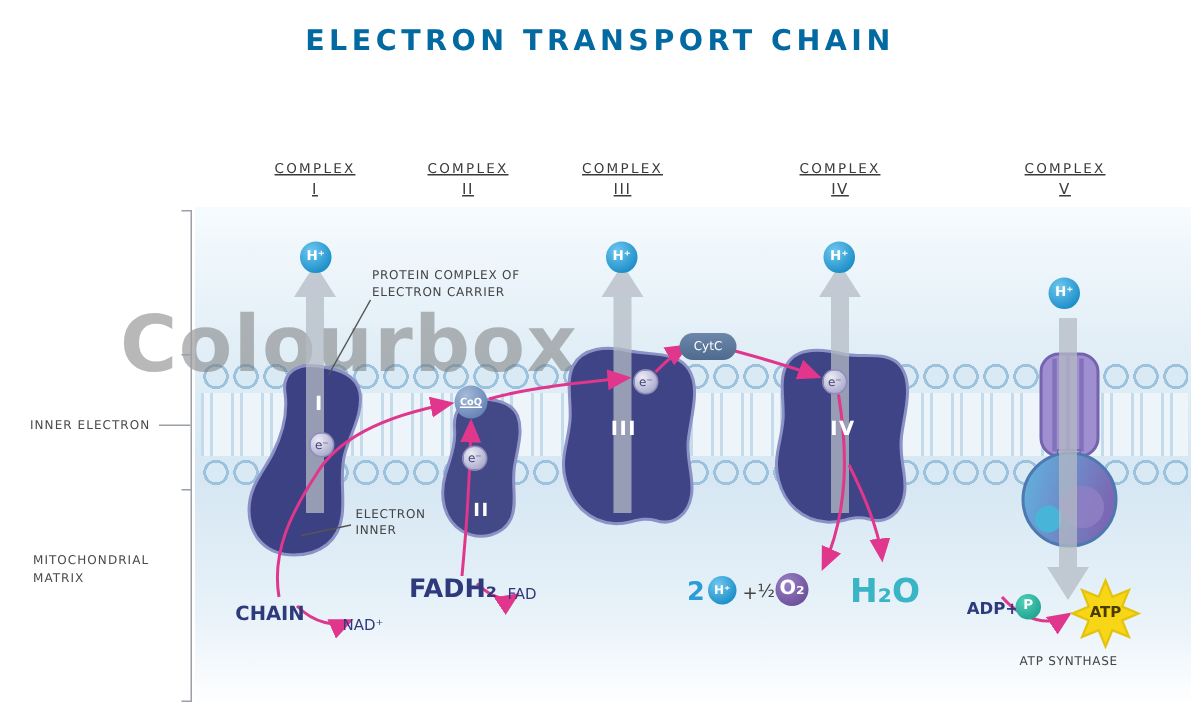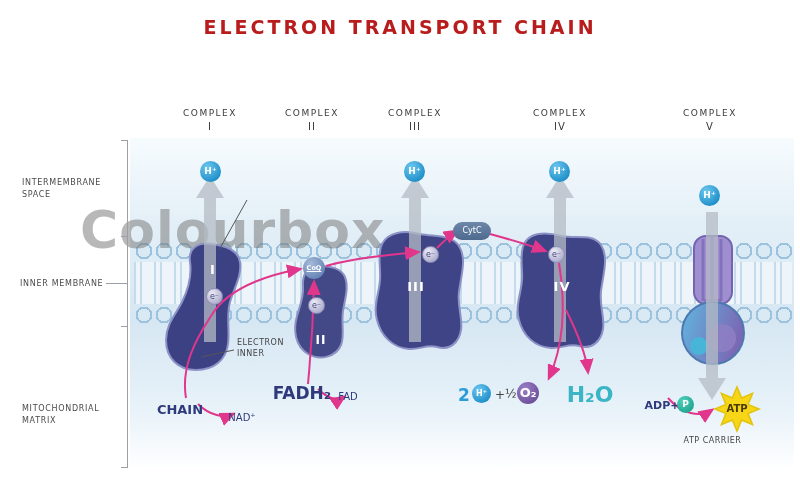--- a/index.html
+++ b/index.html
@@ -1,41 +1,41 @@
 <!DOCTYPE html>
 <html><head>
 <meta charset="utf-8">
 <style>
   html,body{margin:0;padding:0;background:#fff;}
   .stage{position:relative;width:800px;height:482px;background:#fff;overflow:hidden;
          font-family:"DejaVu Sans","Liberation Sans",sans-serif;}
   .abs{position:absolute;}
 
   .title{top:16px;left:0;width:800px;text-align:center;font-size:19px;font-weight:bold;
-         letter-spacing:3px;color:#b91c1c;z-index:9;}
+         letter-spacing:3px;color:#0369a1;z-index:9;}
 
   .bg-grad{left:130px;top:138px;width:664px;height:332px;z-index:1;
     background:linear-gradient(180deg,#f6fbfe 0%,#e3eff7 26%,#d6e7f3 55%,#e8f2f9 82%,#ffffff 100%);}
 
   
   .membrane{left:134px;top:240px;width:658px;height:86px;z-index:2;}
   .mem-heads{position:absolute;left:0;width:658px;height:22px;
     background-image:radial-gradient(circle at 10px 11px,#d9eaf5 0 6.5px,#9cc2dd 6.5px 8.5px,rgba(0,0,0,0) 8.5px);
     background-size:20px 22px;}
   .mem-top{top:0;} .mem-bot{top:64px;}
   .mem-tails{position:absolute;left:0;top:22px;width:658px;height:42px;background-color:#edf5fa;
     background-image:repeating-linear-gradient(90deg,#c3dbeb 0 2px,rgba(0,0,0,0) 2px 6px,#c3dbeb 6px 8px,rgba(0,0,0,0) 8px 20px);}
 
   .watermark{left:80px;top:200px;font-size:52px;font-weight:bold;color:#737373;opacity:.5;
     letter-spacing:1px;z-index:3;}
 
   svg.overlay{position:absolute;left:0;top:0;z-index:4;}
 
   
-  .cx-head{position:absolute;top:108px;width:84px;text-align:center;color:#3a3a3a;z-index:9;}
+  .cx-head{position:absolute;top:108px;width:84px;text-align:center;color:#3a3a3a;z-index:9;text-decoration:underline;}
   .cx-head-label{font-size:9px;letter-spacing:1.5px;}
   .cx-head-numeral{font-size:10px;margin-top:3px;letter-spacing:1px;}
 
   
   .region{position:absolute;font-size:8px;letter-spacing:.7px;color:#4a4a4a;line-height:12px;z-index:9;}
   .bracket{position:absolute;background:#9aa0a6;z-index:9;}
 
   .cx-num{position:absolute;color:#fff;font-weight:bold;text-align:center;z-index:6;letter-spacing:1px;}
 
   
@@ -88,23 +88,22 @@
     <div class="cx-head-numeral">V</div>
   </div>
 
   <div class="bracket" style="left:127px;top:140px;width:1px;height:328px"></div>
   <div class="bracket" style="left:121px;top:140px;width:7px;height:1px"></div>
   <div class="bracket" style="left:121px;top:236px;width:7px;height:1px"></div>
   <div class="bracket" style="left:121px;top:326px;width:7px;height:1px"></div>
   <div class="bracket" style="left:121px;top:467px;width:7px;height:1px"></div>
   <div class="bracket" style="left:106px;top:283px;width:21px;height:1px"></div>
 
-  <div class="region" style="left:22px;top:177px;width:92px">INTERMEMBRANE SPACE</div>
-  <div class="region" style="left:20px;top:278px;width:100px">INNER MEMBRANE</div>
-  <div class="region" style="left:22px;top:403px;width:92px">MITOCHONDRIAL MATRIX</div>
+  <div class="region" style="left:20px;top:278px;width:100px">INNER ELECTRON</div>
+  <div class="region" style="left:22px;top:368px;width:92px">MITOCHONDRIAL MATRIX</div>
 
   <div class="abs membrane">
     <div class="mem-heads mem-top"></div>
     <div class="mem-tails"></div>
     <div class="mem-heads mem-bot"></div>
   </div>
 
   <div class="abs watermark">Colourbox</div>
 
   <svg class="overlay" width="800" height="482" viewBox="0 0 800 482">
@@ -169,22 +168,23 @@
   <div class="circle ion-h" style="left:699px;top:185px">H⁺</div>
 
   <div class="circle ion-e" style="left:206px;top:288px">e⁻</div>
   <div class="circle ion-e" style="left:308px;top:297px">e⁻</div>
   <div class="circle ion-e" style="left:422px;top:246px">e⁻</div>
   <div class="circle ion-e" style="left:548px;top:246px">e⁻</div>
 
   <div class="circle coq" style="left:303px;top:257px">CoQ</div>
   <div class="cytc" style="left:453px;top:222px">CytC</div>
 
+  <div class="annot" style="left:248px;top:178px;width:118px">PROTEIN COMPLEX OF ELECTRON CARRIER</div>
   <div class="annot" style="left:237px;top:337px;width:60px">ELECTRON INNER</div>
-  <div class="annot" style="left:665px;top:435px;width:95px;text-align:center">ATP CARRIER</div>
+  <div class="annot" style="left:665px;top:435px;width:95px;text-align:center">ATP SYNTHASE</div>
 
   <div class="mol navy" style="left:150px;top:402px;width:60px;font-size:13px;font-weight:bold">CHAIN</div>
   <div class="mol navy" style="left:222px;top:412px;width:40px;font-size:10px">NAD⁺</div>
   <div class="mol navy" style="left:272px;top:383px;width:60px;font-size:17px;font-weight:bold">FADH₂</div>
   <div class="mol navy" style="left:330px;top:391px;width:36px;font-size:10px">FAD</div>
 
   <div class="mol" style="left:458px;top:385px;font-size:17px;font-weight:bold;color:#2b9cd8">2</div>
   <div class="circle ion-h" style="left:472px;top:384px;width:19px;height:19px;line-height:19px;font-size:8px">H⁺</div>
   <div class="mol" style="left:495px;top:388px;font-size:12px;color:#444">+</div>
   <div class="mol" style="left:505px;top:387px;font-size:12px;color:#444">½</div>

